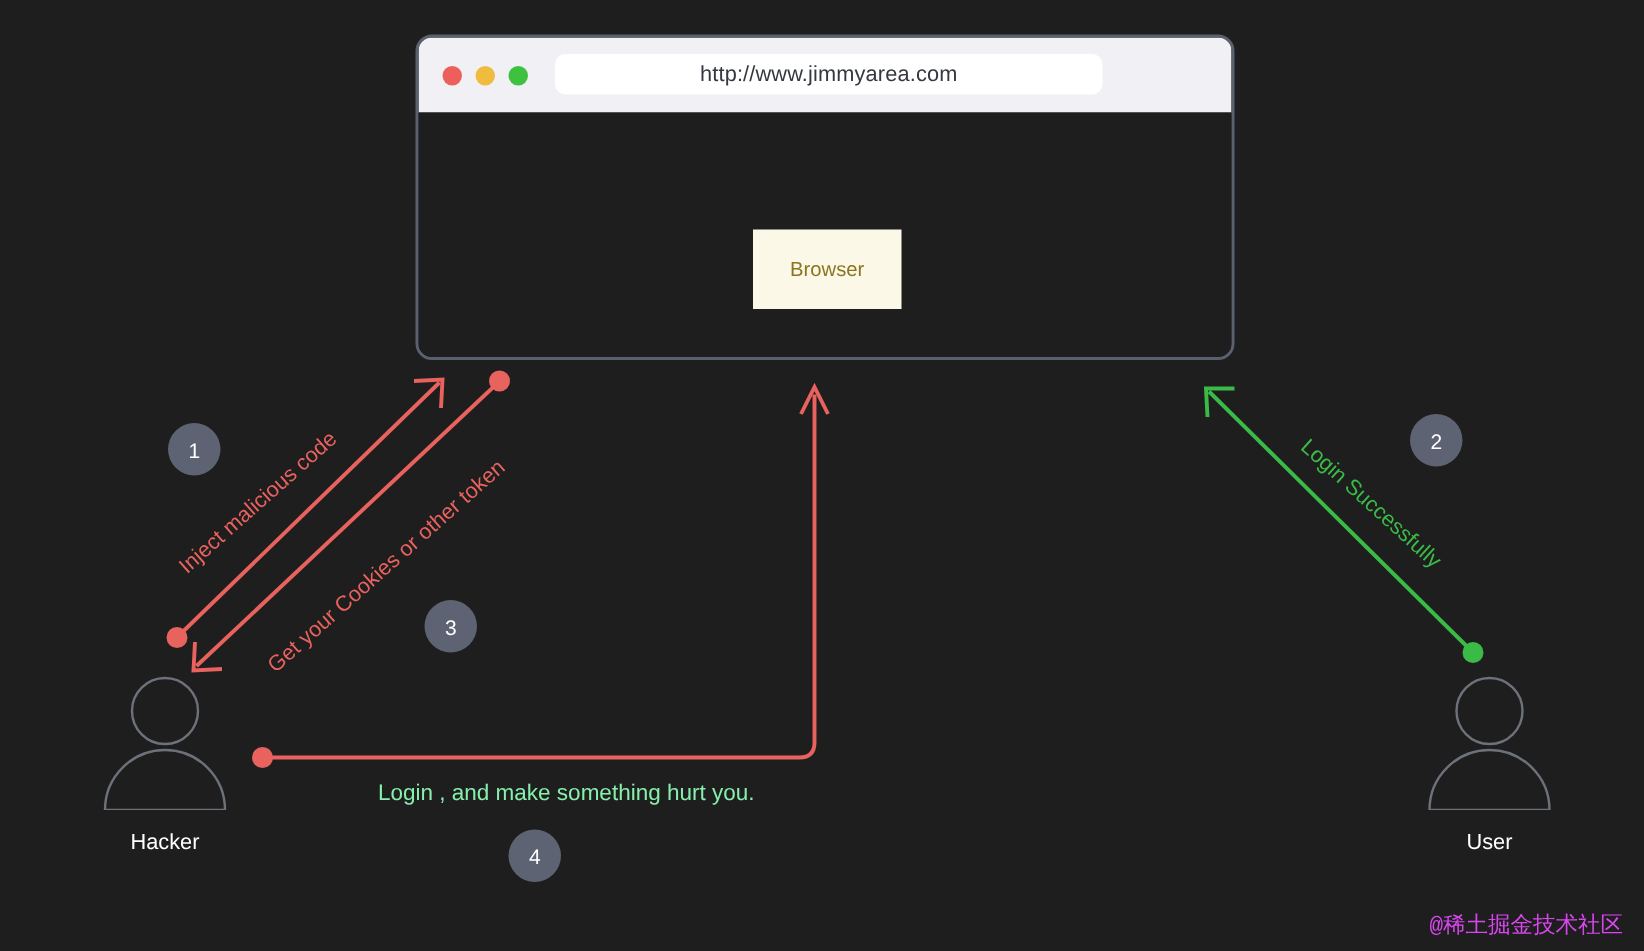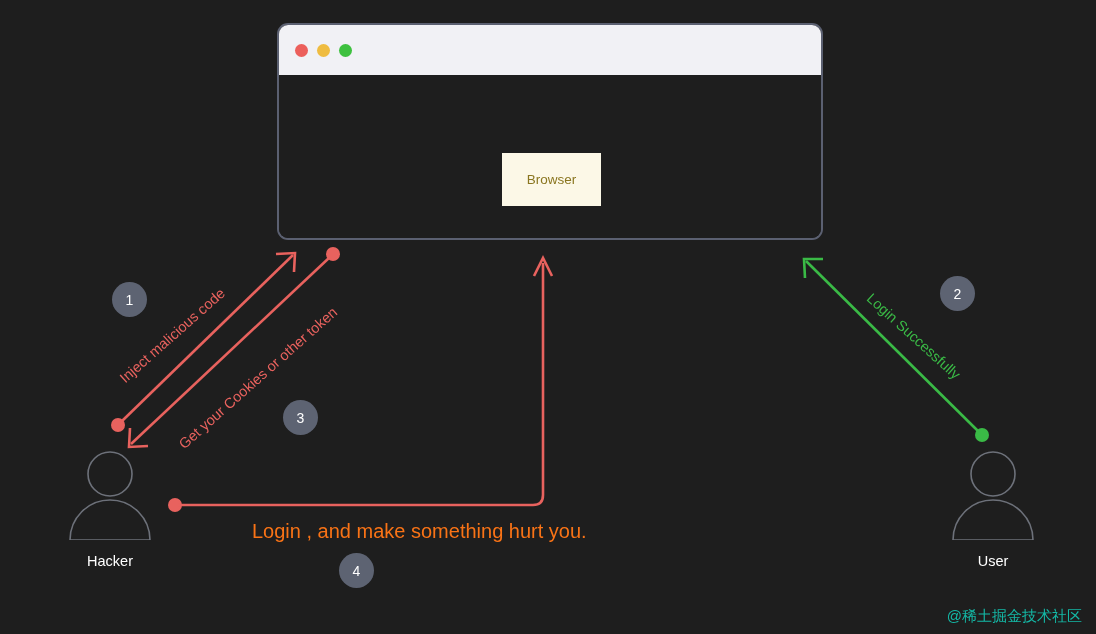--- a/index.html
+++ b/index.html
@@ -123,22 +123,22 @@
   #label-login-success {
     left: 869px;
     top: 288px;
     color: #3aba46;
     transform: rotate(42deg);
   }
   #label-bottom {
     position: absolute;
     left: 252px;
     top: 520px;
-    color: #f97316;
-    font-size: 20px;
+    color: #86efac;
+    font-size: 15px;
     white-space: nowrap;
   }
 
   
   .step-badge {
     position: absolute;
     width: 35px;
     height: 35px;
     border-radius: 50%;
     background: #5d6372;
@@ -161,37 +161,40 @@
     color: #ffffff;
     font-size: 14.5px;
     margin-top: 9px;
   }
 
   
   #watermark {
     position: absolute;
     right: 14px;
     bottom: 8px;
-    color: #14b8a6;
+    color: #d946ef;
     font-size: 15px;
-    font-family: Liberation Sans, sans-serif;
+    font-family: Liberation Mono, monospace;
   }
 </style>
 </head>
 <body>
 
 <div id="stage">
 
   <div id="browser-window">
 
     <div id="browser-titlebar">
       <div class="traffic-lights">
         <span class="light red"></span>
         <span class="light yellow"></span>
         <span class="light green"></span>
+      </div>
+      <div id="url-bar">
+        <span id="url-text">http://www.jimmyarea.com</span>
       </div>
     </div>
 
     <div id="browser-viewport">
       <div id="browser-box">
         <span id="browser-box-label">Browser</span>
       </div>
     </div>
 
   </div>

